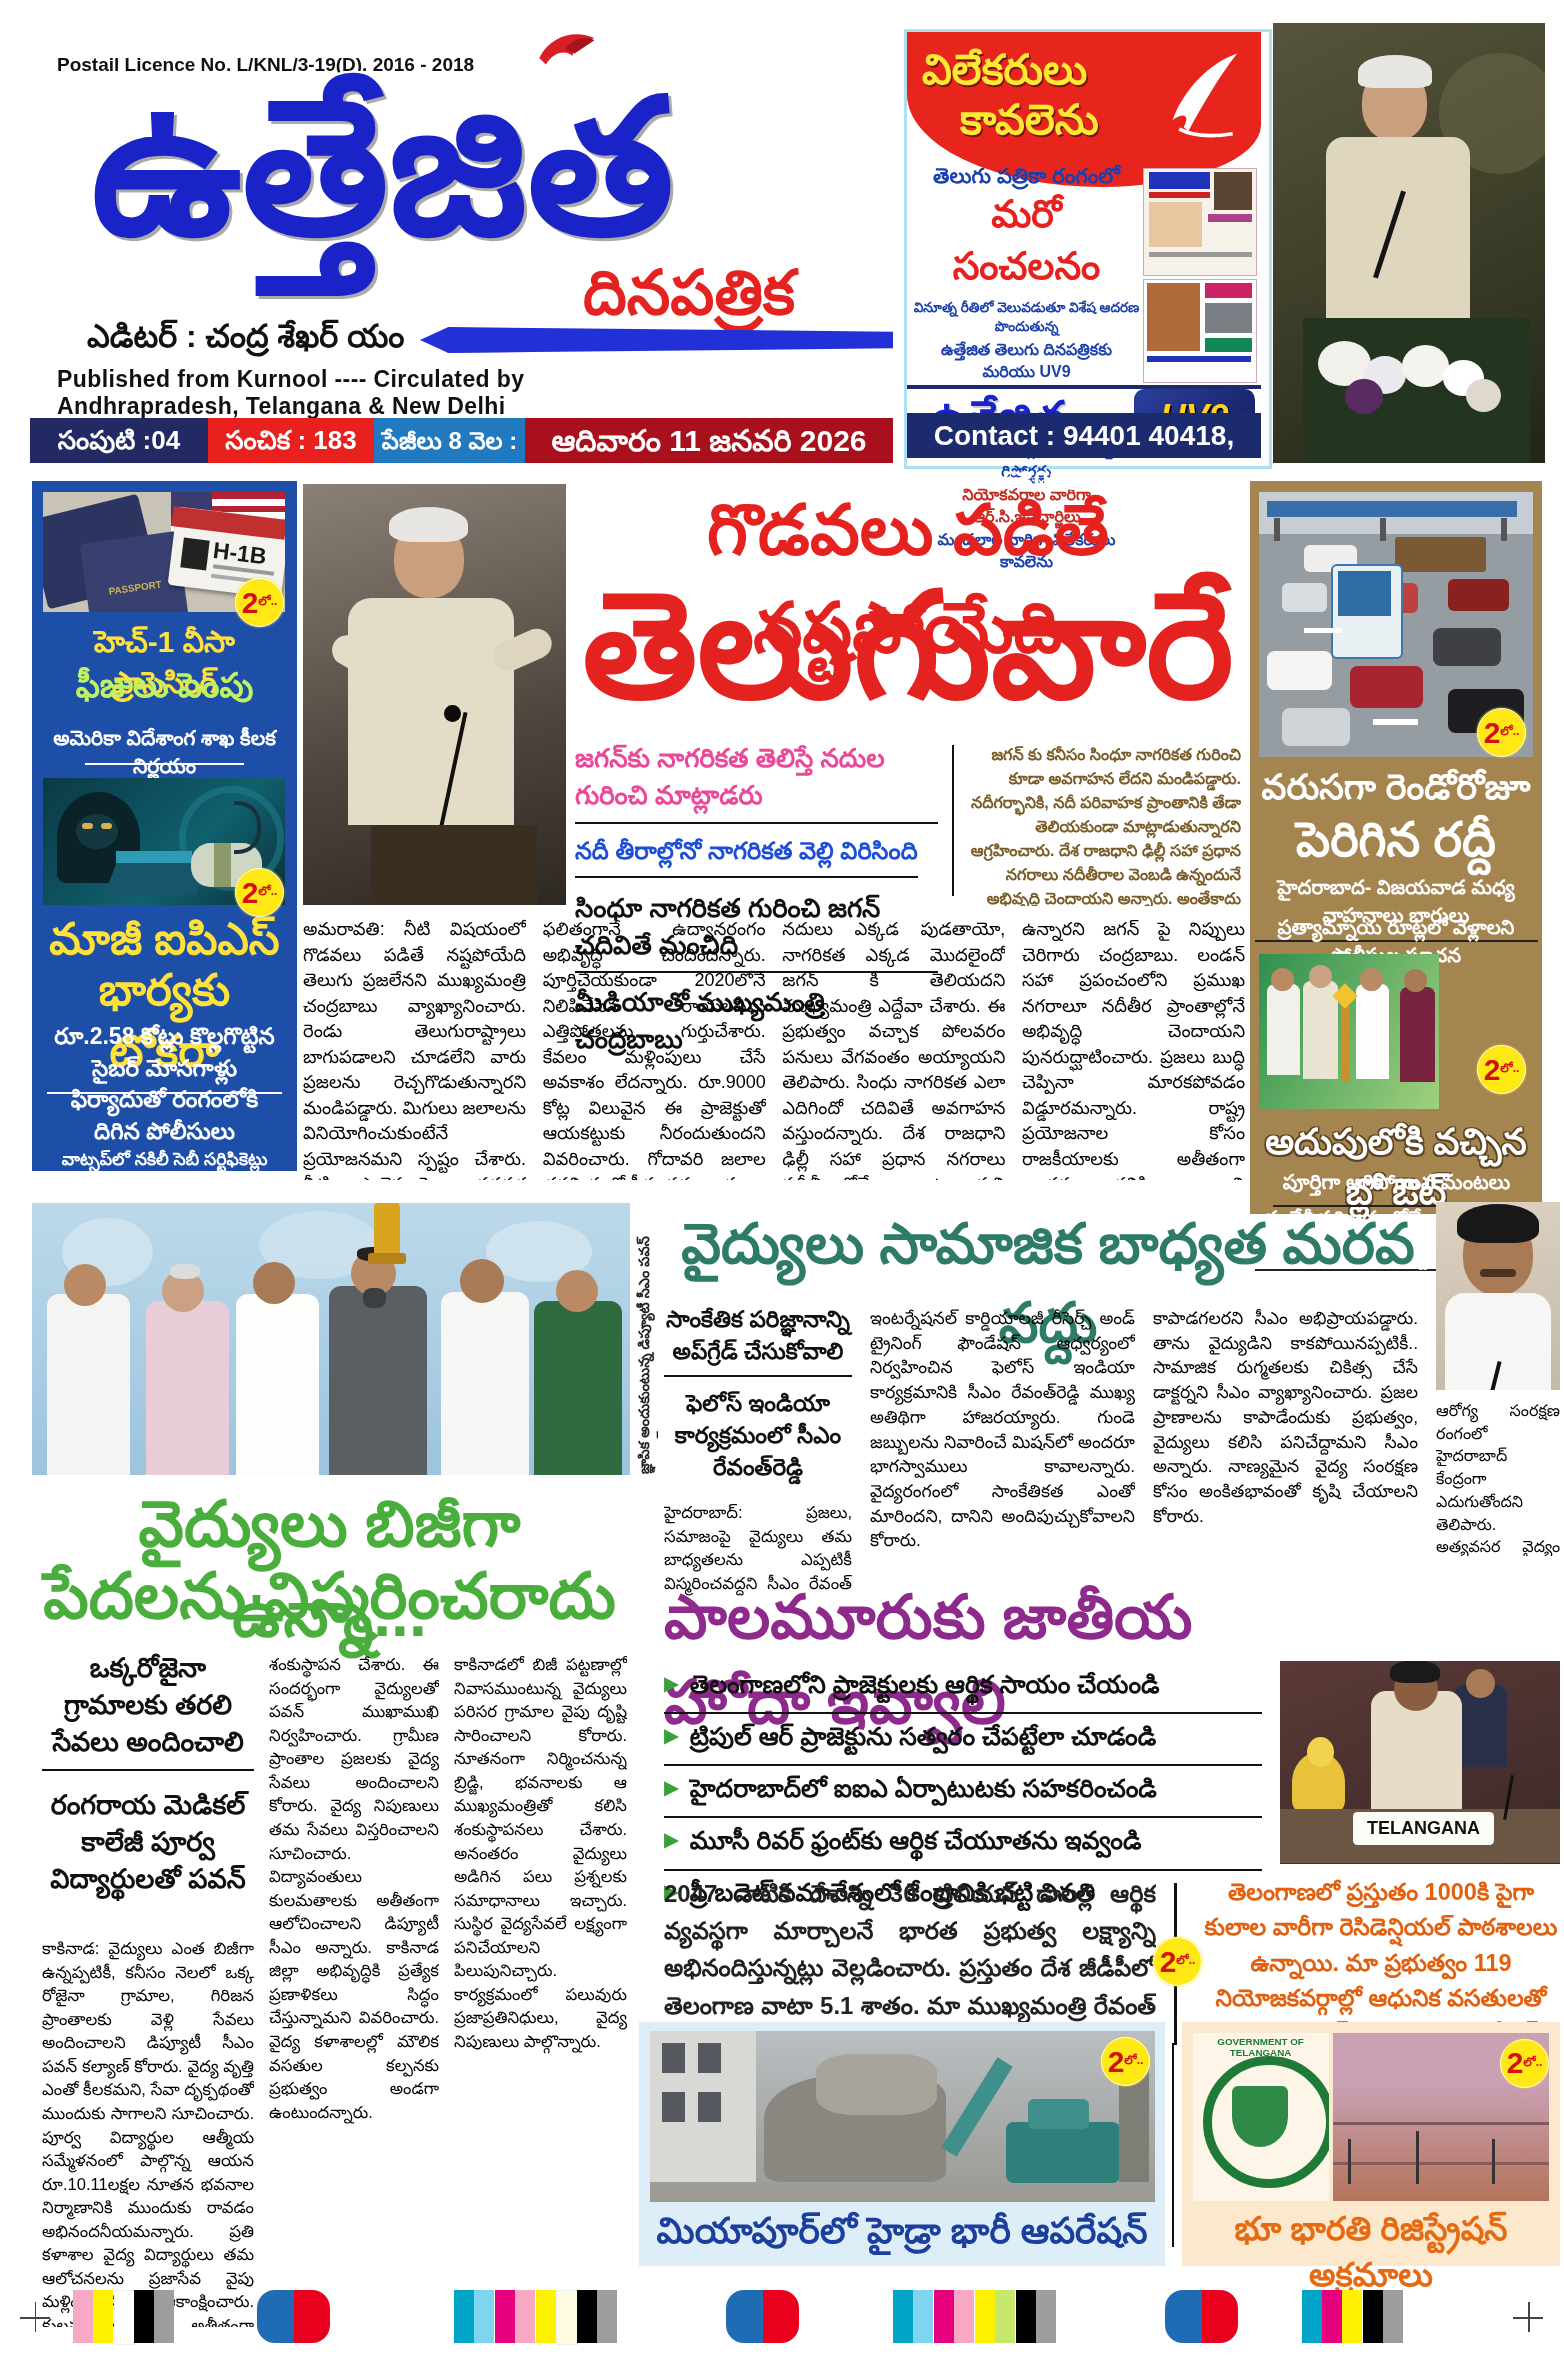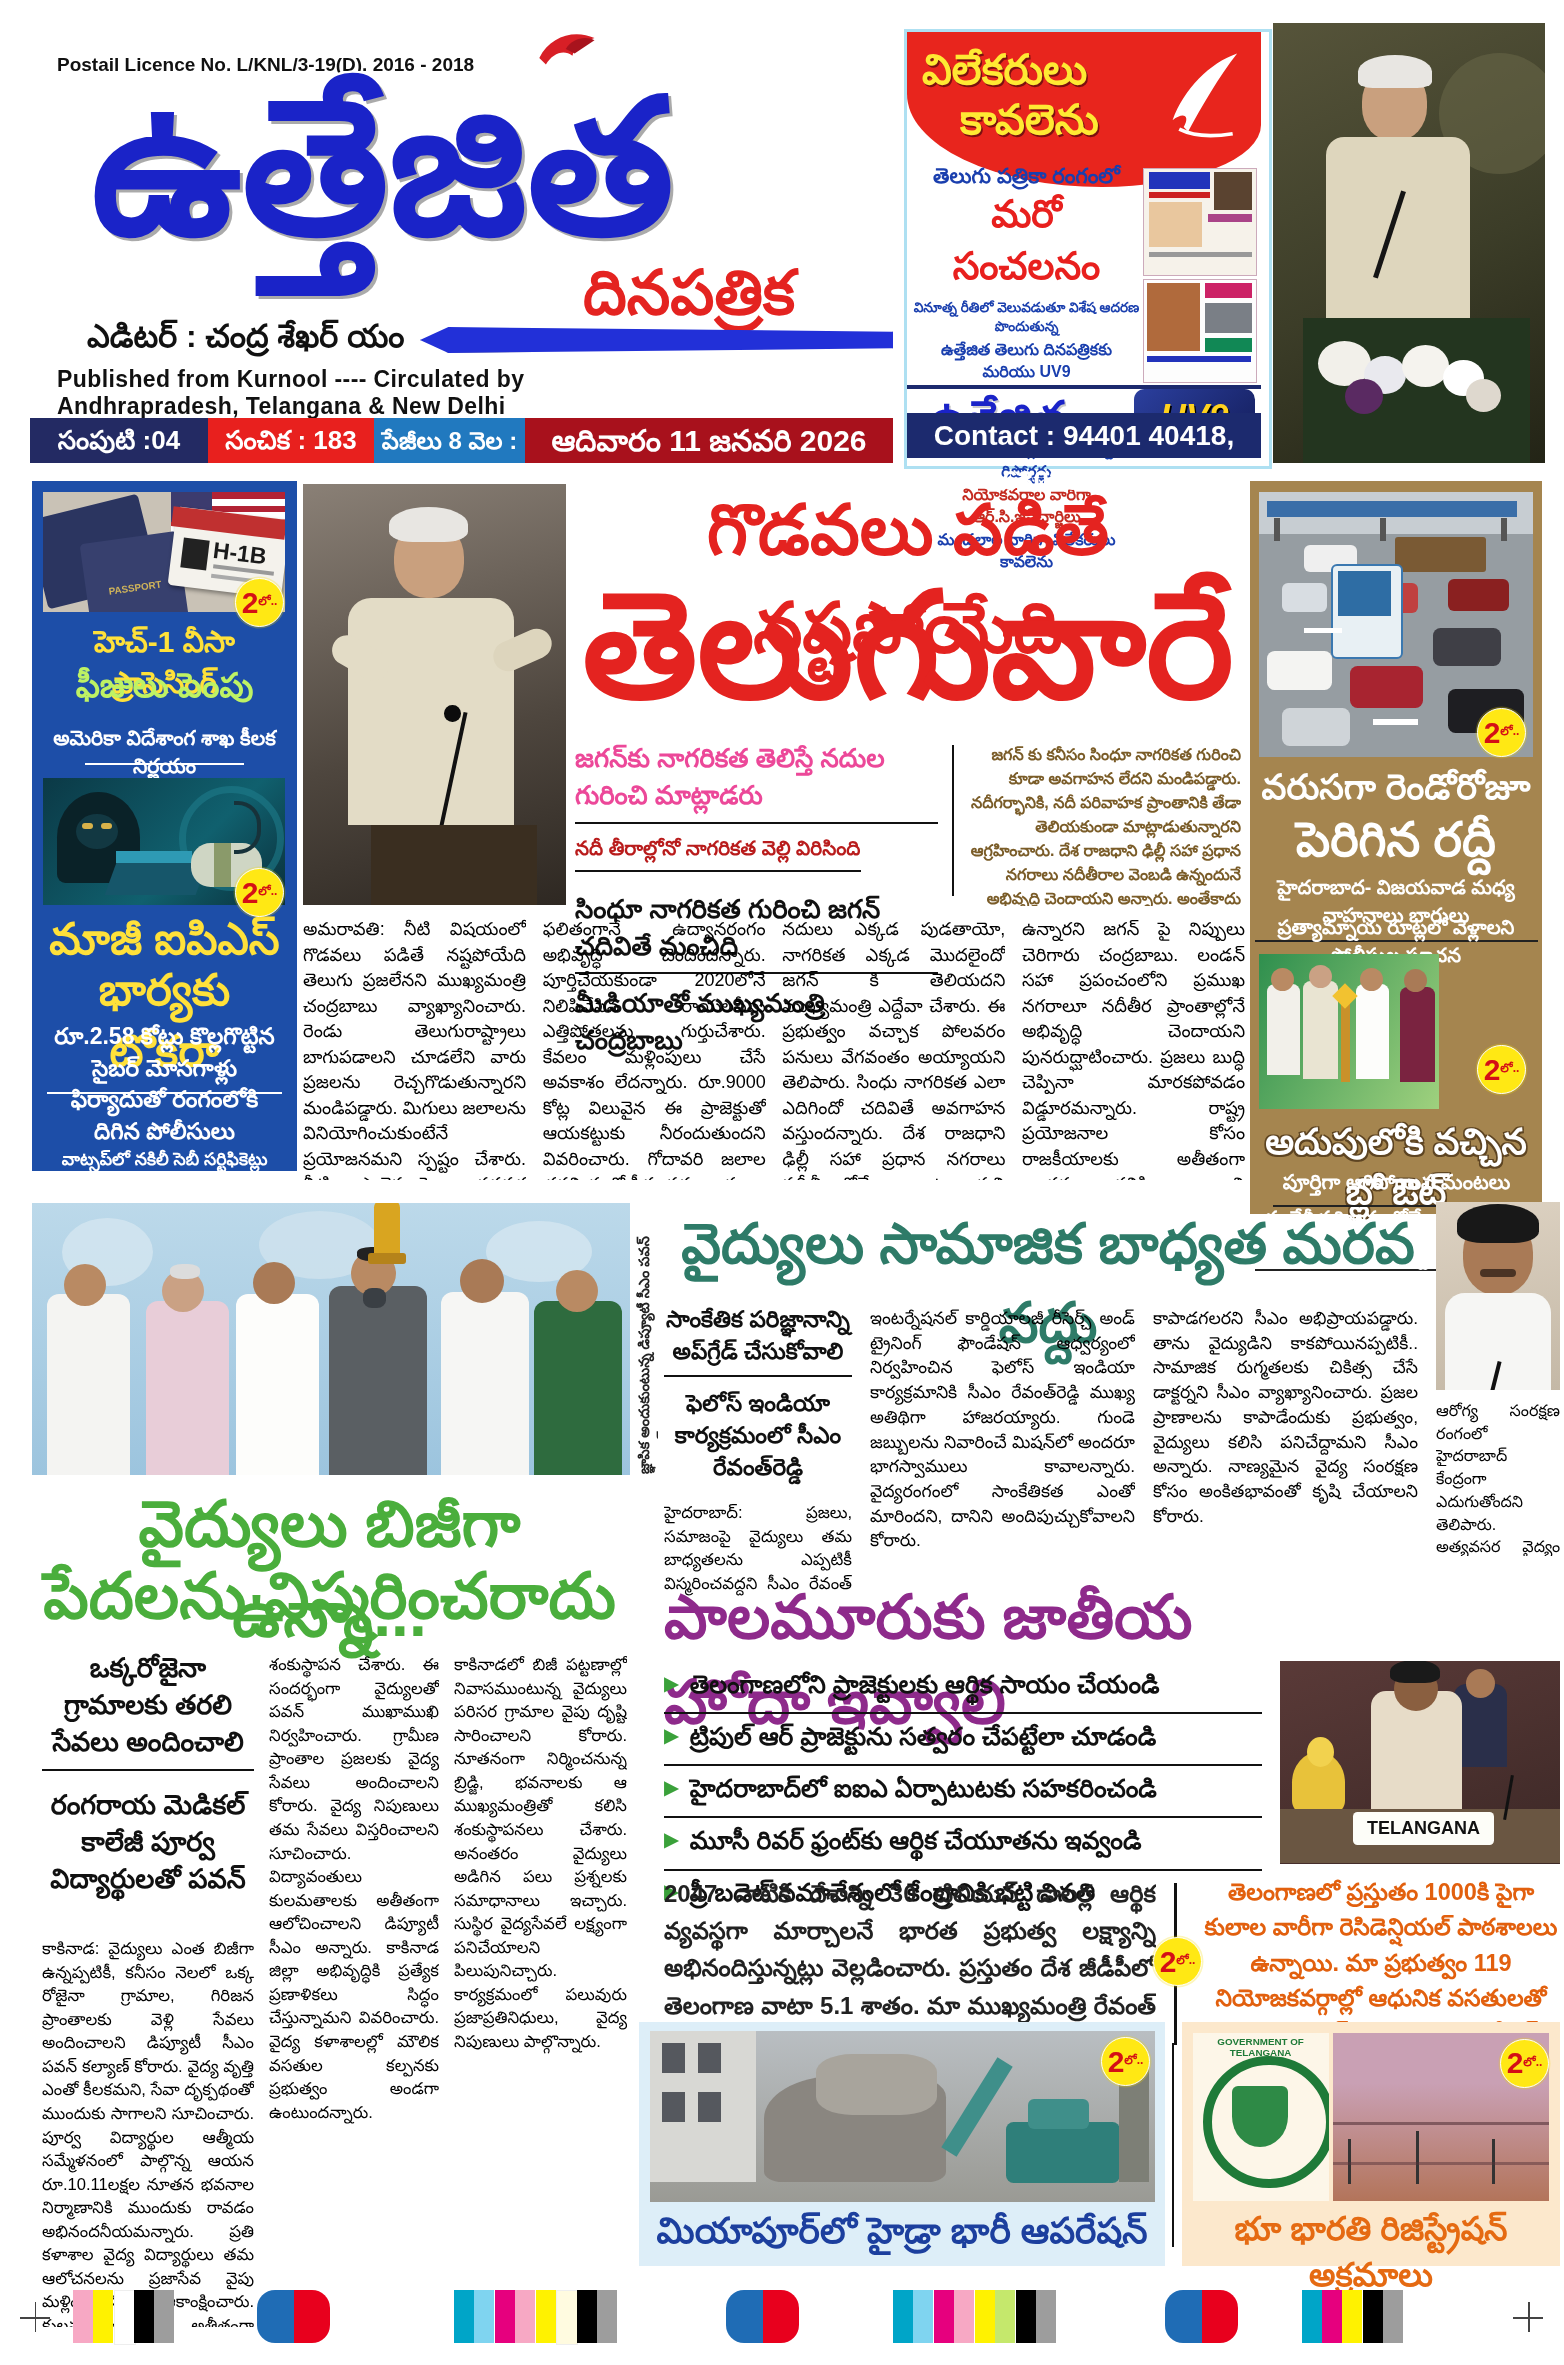--- a/index.html
+++ b/index.html
@@ -171,21 +171,21 @@
     <div class="shape" style="left:148px;top:227px;width:3.8px;height:121px;background:#111;transform:rotate(12deg);"></div>
     <div class="shape" style="left:141px;top:221px;width:16.6px;height:16.6px;border-radius:50%;background:#0c0c0c;"></div>
     <div class="shape" style="left:68px;top:341px;width:166px;height:83px;background:#3a2e20;"></div>
   </div>
 
   <div class="b ctext abs" style="left:571px;top:490px;width:674px;font-size:70px;color:#e42320;">గొడవలు పడితే నష్టపోయేది</div>
   <div class="b ctext abs" style="left:571px;top:568px;width:674px;font-size:148px;line-height:1.05;color:#e42320;">తెలుగువారే</div>
 
   <div class="abs" style="left:575px;top:743px;width:363px;">
     <div class="b underln" style="font-size:26px;color:#ec4899;margin-bottom:13.6px;width:fit-content;">జగన్‌కు నాగరికత తెలిస్తే నదుల గురించి మాట్లాడరు</div>
-    <div class="b underln" style="font-size:20px;color:#b91c1c;margin-bottom:22px;width:fit-content;">నదీ తీరాల్లోనో నాగరికత వెల్లి విరిసింది</div>
+    <div class="b underln" style="font-size:24px;color:#1d4ed8;margin-bottom:15px;width:fit-content;">నదీ తీరాల్లోనో నాగరికత వెల్లి విరిసింది</div>
     <div class="b underln" style="font-size:26px;color:#111;margin-bottom:13.6px;width:fit-content;">సింధూ నాగరికత గురించి జగన్ చదివితే మంచిది</div>
     <div class="b" style="font-size:26px;color:#111;">మీడియాతో ముఖ్యమంత్రి చంద్రబాబు</div>
   </div>
   <div class="abs" style="left:952px;top:745px;width:2.3px;height:151px;background:#111;"></div>
   <div class="abs b" style="left:969px;top:743px;width:272px;height:163px;font-size:16px;line-height:1.5;color:#7a5c28;text-align:right;overflow:hidden;">జగన్ కు కనీసం సింధూ నాగరికత గురించి కూడా అవగాహన లేదని మండిపడ్డారు. నదీగర్భానికి, నదీ పరివాహక ప్రాంతానికి తేడా తెలియకుండా మాట్లాడుతున్నారని ఆగ్రహించారు. దేశ రాజధాని ఢిల్లీ సహా ప్రధాన నగరాలు నదీతీరాల వెంబడి ఉన్నందునే అభివృద్ధి చెందాయని అన్నారు. అంతేకాదు లండన్ సహా ప్రపంచంలోని ప్రముఖ నగరాలు నదీ పరివాహక ప్రాంతంలోనే ఉన్నట్లు చెప్పుకొచ్చారు. ప్రజలు బుద్ధి చెప్పినా..</div>
 
   <div class="abs" style="left:303px;top:917px;width:942px;height:263px;display:flex;gap:16.6px;">
     <div class="jtext" style="flex:1;font-size:18px;">అమరావతి: నీటి విషయంలో గొడవలు పడితే నష్టపోయేది తెలుగు ప్రజలేనని ముఖ్యమంత్రి చంద్రబాబు వ్యాఖ్యానించారు. రెండు తెలుగురాష్ట్రాలు బాగుపడాలని చూడలేని వారు ప్రజలను రెచ్చగొడుతున్నారని మండిపడ్డారు. మిగులు జలాలను వినియోగించుకుంటేనే ప్రయోజనమని స్పష్టం చేశారు. నీటి ప్రాజెక్టులపై అనవసర రాద్ధాంతం వద్దని హితవు పలికారు. రాయలసీమకు నీరందించే పథకాలను అడ్డుకోరాదని అన్నారు.</div>
     <div class="jtext" style="flex:1;font-size:18px;">ఫలితంగానే ఉద్యానరంగం అభివృద్ధి చెందిందన్నారు. పూర్తిచేయకుండా 2020లోనే నిలిపివేసిన రాయలసీమ ఎత్తిపోతలను గుర్తుచేశారు. కేవలం మళ్లింపులు చేసే అవకాశం లేదన్నారు. రూ.9000 కోట్ల విలువైన ఈ ప్రాజెక్టుతో ఆయకట్టుకు నీరందుతుందని వివరించారు. గోదావరి జలాల తరలింపుతో సీమ సస్యశ్యామలం అవుతుందని ధీమా వ్యక్తం చేశారు.</div>
     <div class="jtext" style="flex:1;font-size:18px;">నదులు ఎక్కడ పుడతాయో, నాగరికత ఎక్కడ మొదలైందో జగన్ కి తెలియదని ముఖ్యమంత్రి ఎద్దేవా చేశారు. ఈ ప్రభుత్వం వచ్చాక పోలవరం పనులు వేగవంతం అయ్యాయని తెలిపారు. సింధు నాగరికత ఎలా ఎదిగిందో చదివితే అవగాహన వస్తుందన్నారు. దేశ రాజధాని ఢిల్లీ సహా ప్రధాన నగరాలు నదీతీరాల్లోనే ఉన్నాయని మాట్లాడుతున్నప్పుడు గుర్తుచేశారు.</div>

